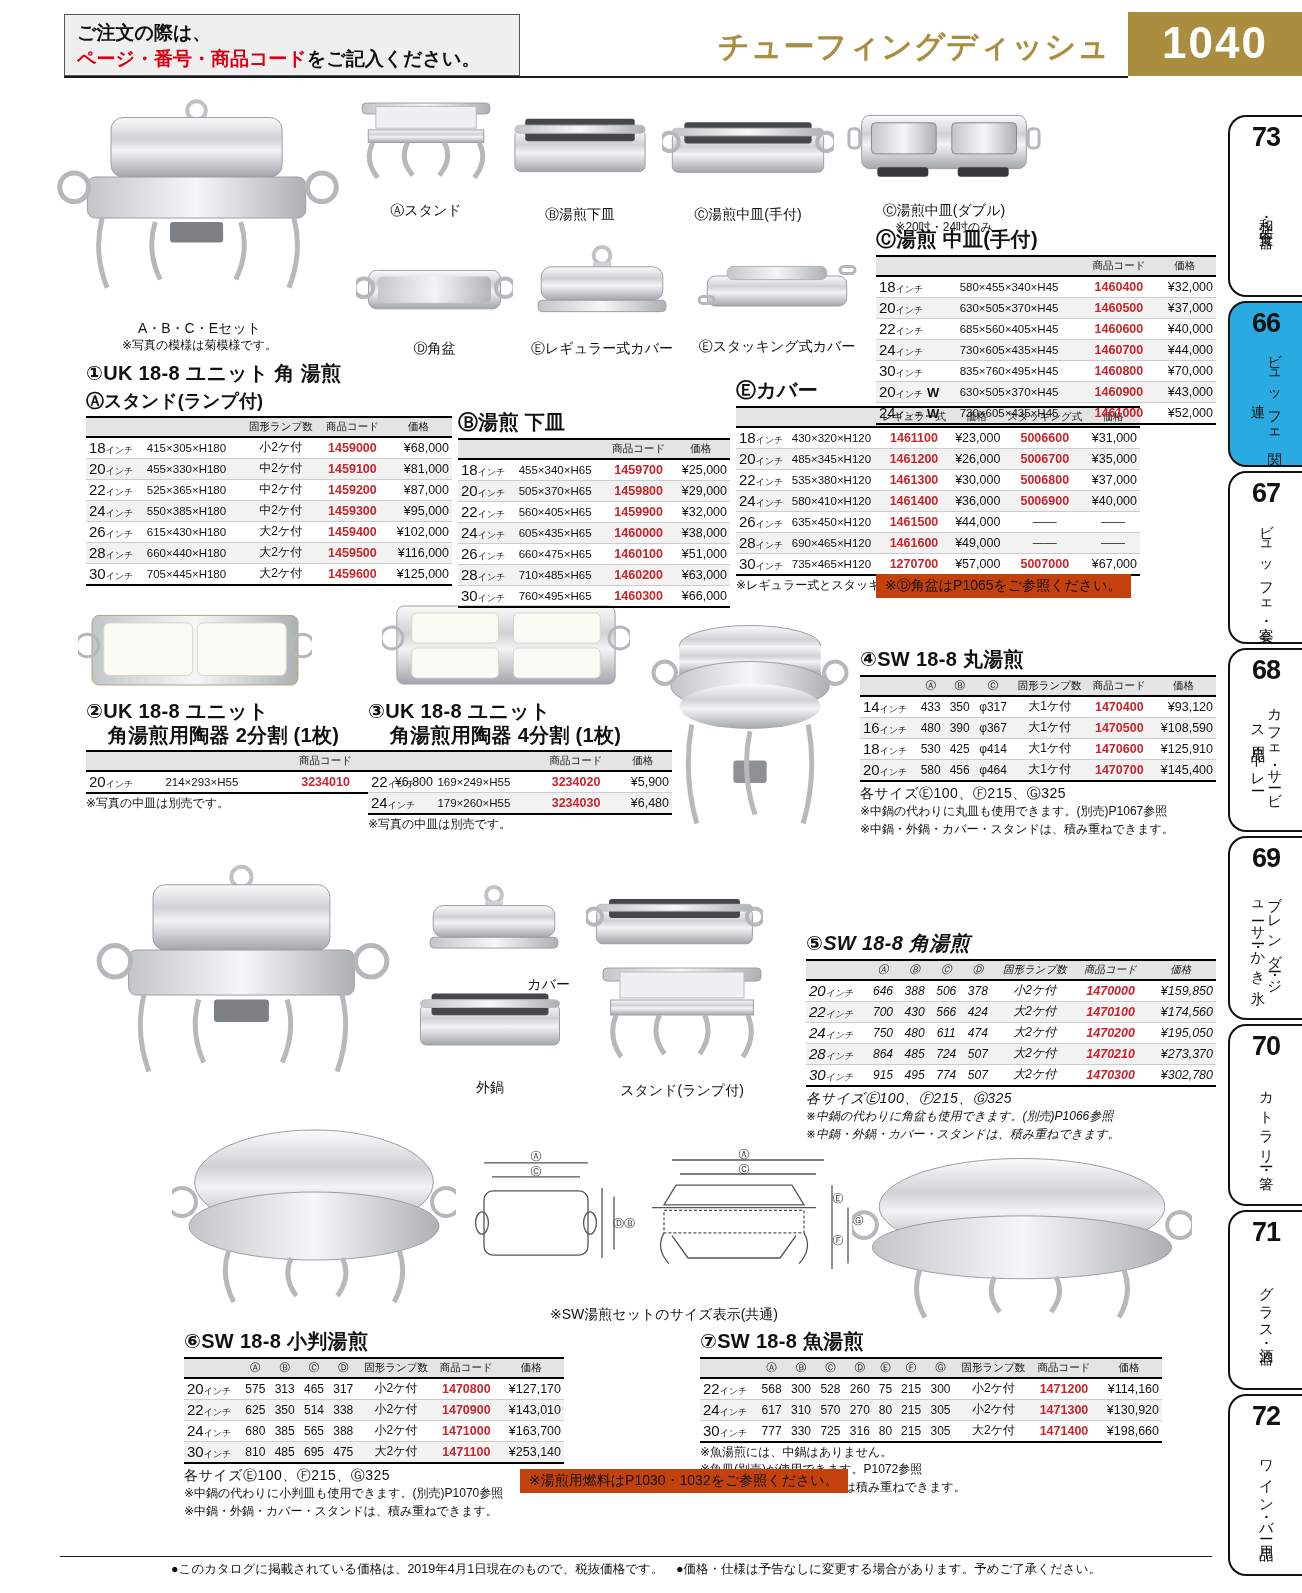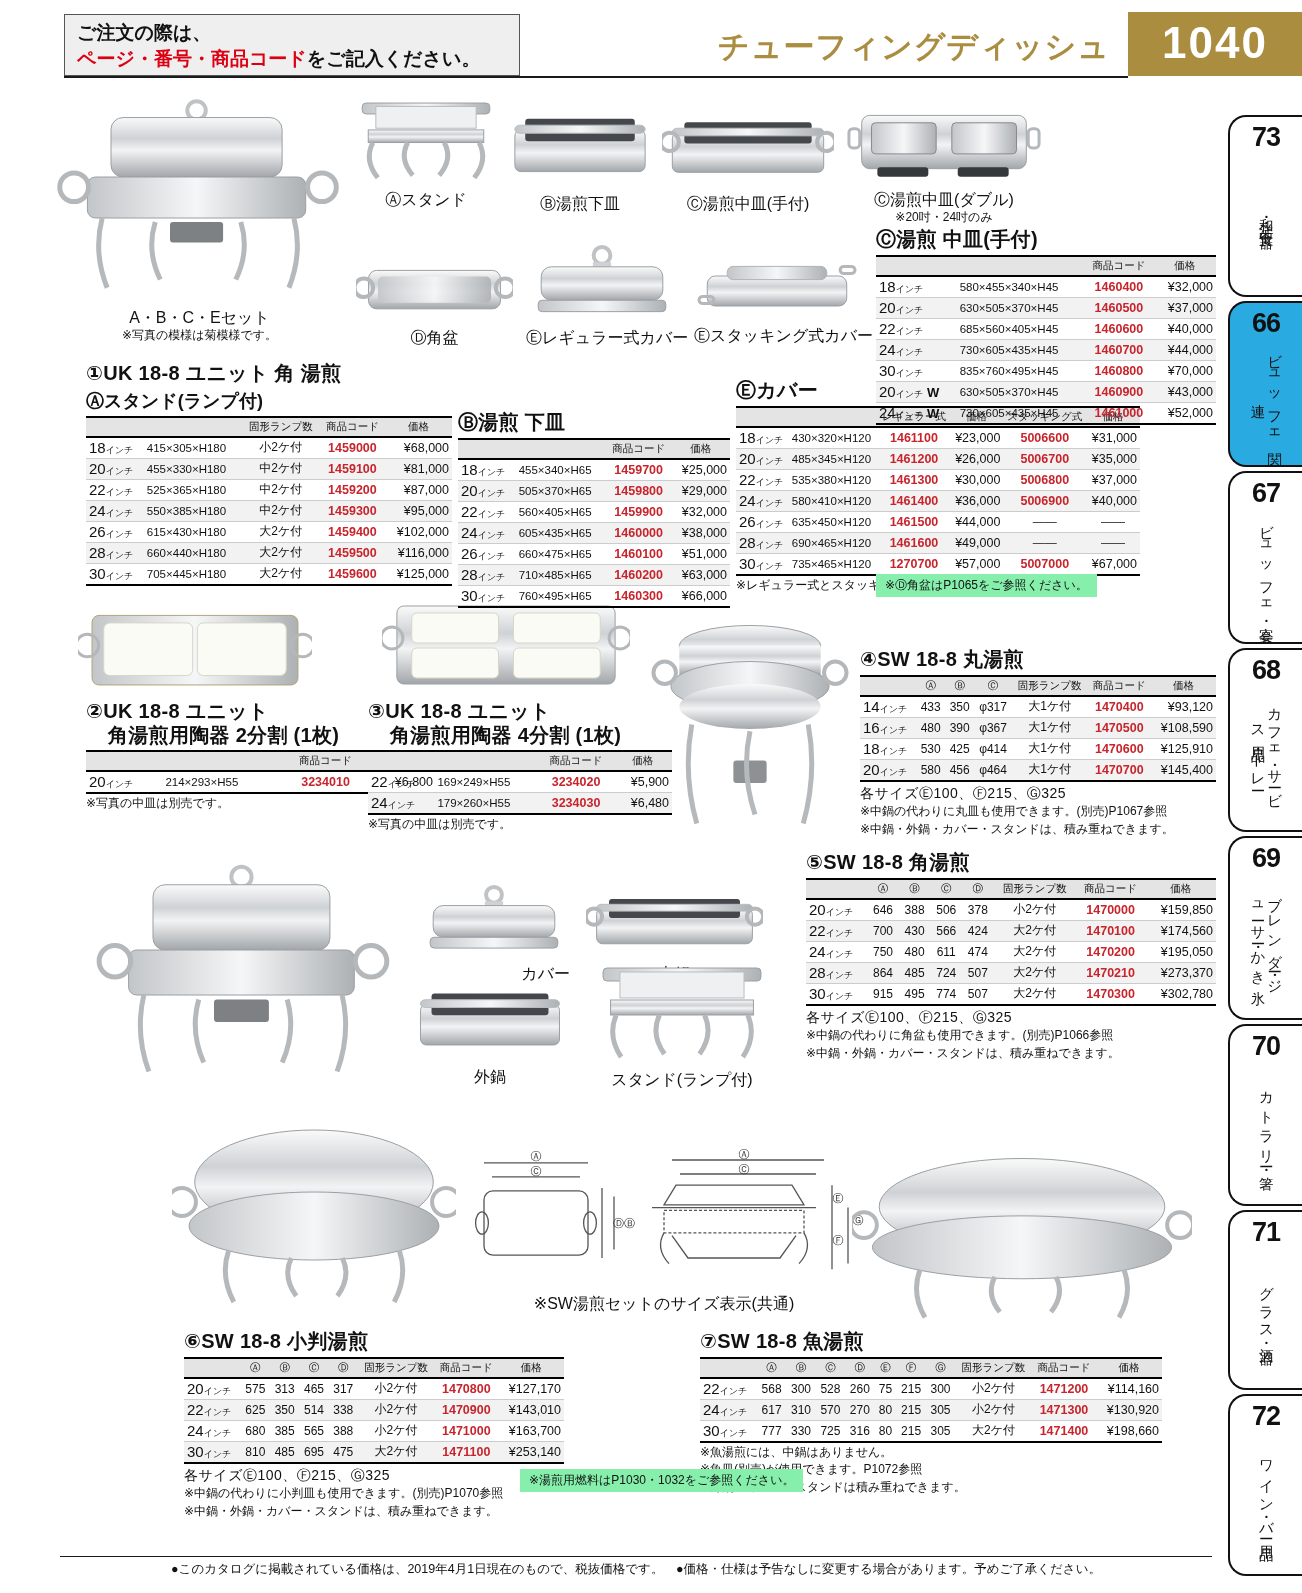--- a/index.html
+++ b/index.html
@@ -32,24 +32,24 @@
 .sz-u{font-size:9px}
 .sz-w{font-size:13px;font-weight:bold}
 td.dims{font-size:11.5px}
 td.code{color:#c8242c;font-weight:bold;font-size:12.5px;text-align:center}
 td.price{text-align:right;font-size:12.5px}
 td.lamp{text-align:center;font-size:12px}
 td.num{text-align:center;font-size:12px}
 td.dash{text-align:center;color:#333}
 .t-note{font-size:12px;margin-top:2px;line-height:1.32;white-space:nowrap}
 .t-note.big{font-size:14px;letter-spacing:.5px}
-.gray-note{background:#86efac;font-size:12px;padding:3px 9px;white-space:nowrap}
+.gray-note{background:#c2410c;font-size:14px;padding:3px 9px;white-space:nowrap}
 
 .photo{position:absolute;text-align:center}
-.caption{font-size:16px;margin-top:4px;line-height:1.25;white-space:nowrap}
+.caption{font-size:14px;margin-top:16px;line-height:1.25;white-space:nowrap}
 .caption2{font-size:12px;line-height:1.25;white-space:nowrap}
 .footer{font-size:12.5px;text-align:center;white-space:nowrap}
 </style>
 </head>
 <body>
 
 <div id="page">
 
   <div class="abs order-box">
     <div>ご注文の際は、</div>
@@ -851,21 +851,21 @@
               <td class="lamp">大1ケ付</td>
               <td class="code">1470700</td>
               <td class="price">¥145,400</td>
             </tr>
           </tbody>
         </table>
         <div class="t-note big">各サイズⒺ100、Ⓕ215、Ⓖ325</div>
         <div class="t-note">※中鍋の代わりに丸皿も使用できます。(別売)P1067参照</div>
         <div class="t-note">※中鍋・外鍋・カバー・スタンドは、積み重ねできます。</div>
       </div>
-      <div class="tblock" style="left: 806px; top: 851px; width: 410px;">
+      <div class="tblock" style="left: 806px; top: 932px; width: 410px; font-style: italic;">
         <div class="t-title">⑤SW 18-8 角湯煎</div>
         <table class="ptable">
           <thead>
             <tr>
               <th></th>
               <th>Ⓐ</th>
               <th>Ⓑ</th>
               <th>Ⓒ</th>
               <th>Ⓓ</th>
               <th>固形ランプ数</th>

